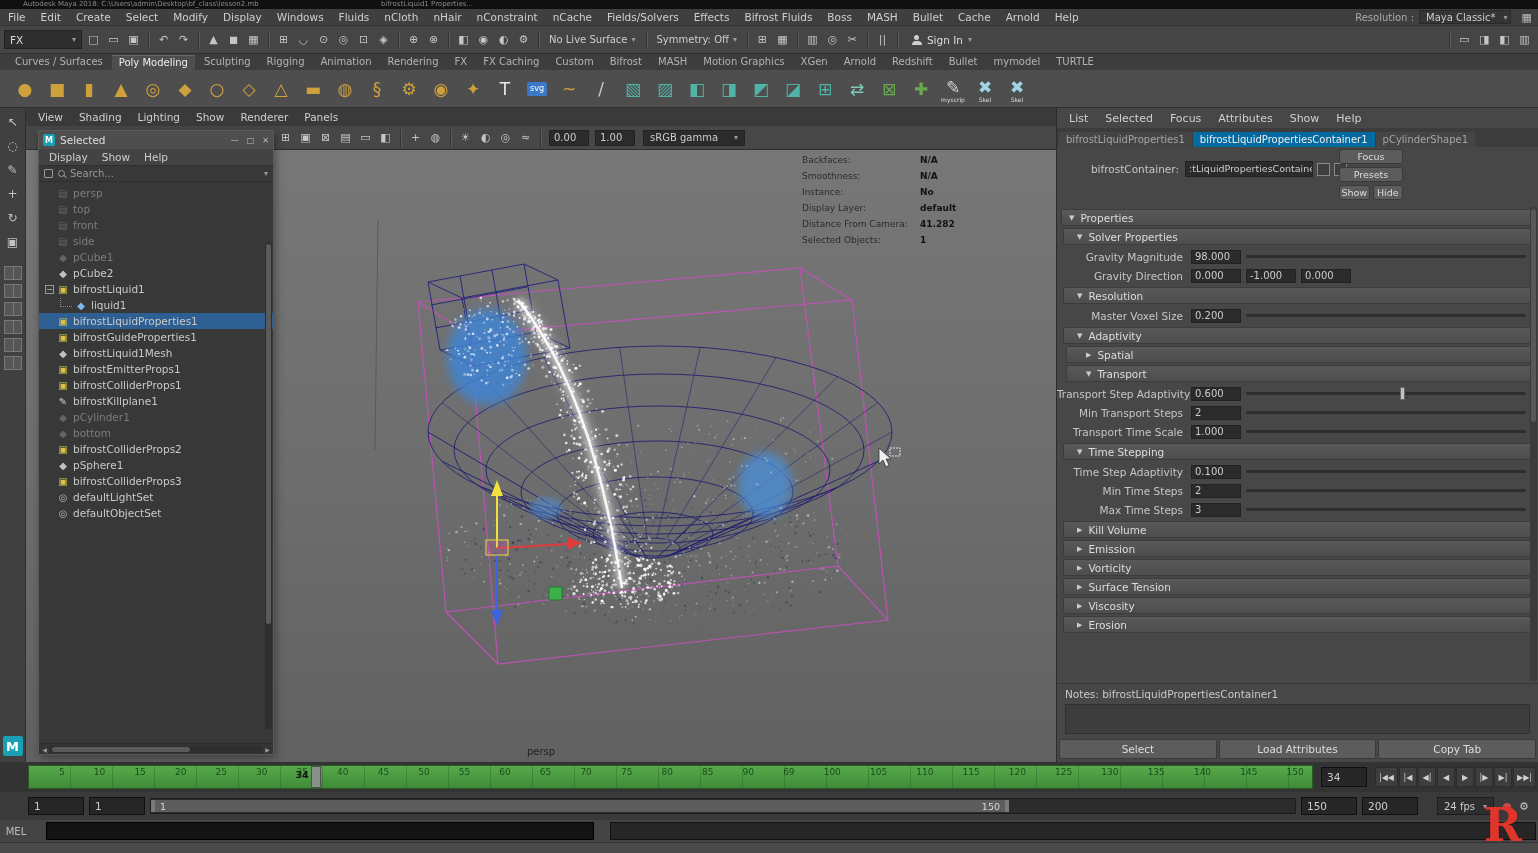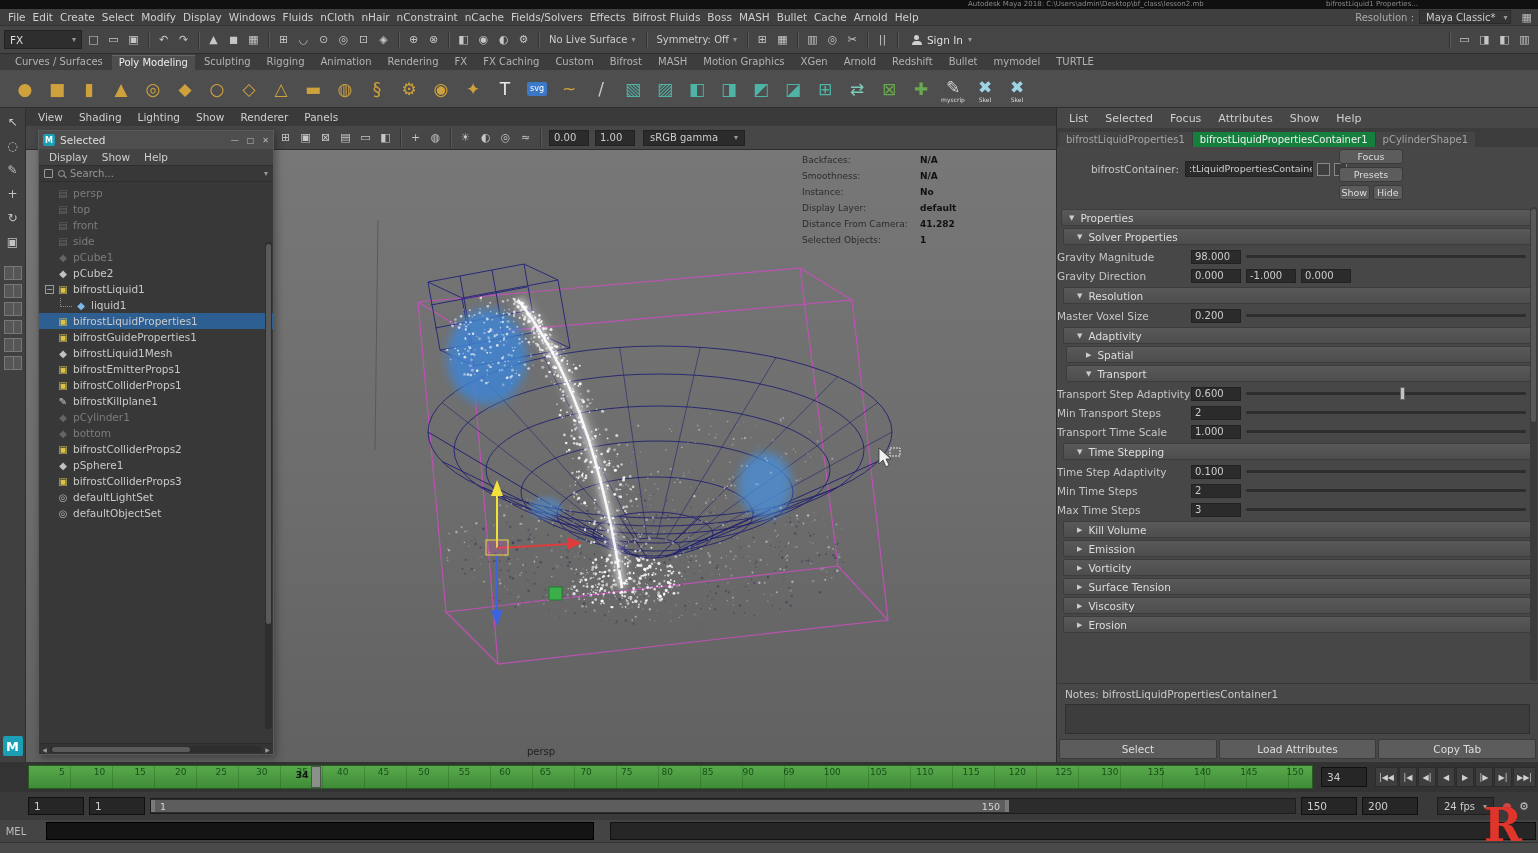--- a/index.html
+++ b/index.html
@@ -1,22 +1,22 @@
 <!DOCTYPE html>
 <html><head>
 <meta charset="utf-8">
 <style>
   *{margin:0;padding:0;box-sizing:border-box;}
   html,body{width:1538px;height:853px;overflow:hidden;}
   body{position:relative;background:#444;font-family:"DejaVu Sans",sans-serif;font-size:11px;color:#ccc;}
   
-  #titlebar{position:absolute;top:0;left:0;right:0;height:9px;background:#101010;color:#8a8a8a;font-size:7px;line-height:9px;padding-left:23px;white-space:nowrap;overflow:hidden;text-align:right;}
+  #titlebar{position:absolute;top:0;left:0;right:0;height:9px;background:#101010;color:#8a8a8a;font-size:7px;line-height:9px;padding-left:23px;white-space:nowrap;overflow:hidden;}
   #titlebar span{margin-right:120px;}
   #menubar{position:absolute;top:9px;left:0;right:0;height:17px;background:#3f3f3f;border-bottom:1px solid #333;display:flex;align-items:center;padding:0 6px;}
-  #menubar-items{display:flex;gap:3px;}
+  #menubar-items{display:flex;gap:11px;}
   .mi{font-size:10.5px;color:#cfcfcf;padding:0 2px;cursor:default;}
   #workspace{margin-left:auto;display:flex;align-items:center;gap:5px;font-size:10px;color:#aaa;}
   .ws-select{background:#353535;border:1px solid #2a2a2a;padding:0 14px 0 6px;height:14px;line-height:13px;color:#ccc;position:relative;}
   .ws-select:after{content:"▾";position:absolute;right:2px;top:0;font-size:8px;color:#999;}
   .ws-ic{color:#bbb;font-size:11px;margin-left:6px;}
   #statusline{position:absolute;top:26px;left:0;right:0;height:28px;background:#454545;border-bottom:1px solid #2e2e2e;display:flex;align-items:center;padding:0 4px;gap:2px;}
   .mode-select{background:#2e2e2e;border:1px solid #222;width:78px;height:19px;display:flex;align-items:center;justify-content:space-between;padding:0 5px;font-size:10.5px;color:#ddd;}
   .mode-select .arr{font-size:8px;color:#999;}
   .icon-strip{display:flex;align-items:center;gap:1px;}
   .ic{width:19px;height:19px;display:flex;align-items:center;justify-content:center;font-size:11px;color:#c6c6c6;cursor:default;}
@@ -90,39 +90,39 @@
   .ol-hscroll{height:11px;background:#343434;border-top:1px solid #2b2b2b;display:flex;align-items:center;}
   .ol-harrow{width:11px;height:11px;font-size:6px;color:#999;display:flex;align-items:center;justify-content:center;}
   .ol-htrack{flex:1;height:7px;background:#2e2e2e;border-radius:3px;position:relative;}
   .ol-hthumb{position:absolute;left:2px;top:1px;bottom:1px;width:65%;background:#5a5a5a;border-radius:3px;}
   
   #attr-editor{position:absolute;right:0;top:0;bottom:0;width:482px;background:#474747;border-left:1px solid #2c2c2c;display:flex;flex-direction:column;}
   #ae-menus{height:20px;display:flex;gap:13px;align-items:center;padding-left:10px;}
   #ae-menus .mi{font-size:11px;}
   #ae-tabs{height:19px;background:#3c3c3c;display:flex;gap:1px;padding:0 2px;align-items:flex-end;}
   .ae-tab{font-size:10px;color:#a5a5a5;background:#454545;padding:2px 7px;white-space:nowrap;overflow:hidden;}
-  .ae-tab.active{background:#15803d;color:#eee;}
+  .ae-tab.active{background:#0369a1;color:#eee;}
   #ae-head{height:58px;position:relative;padding-top:14px;}
   .ae-container-row{display:flex;align-items:center;}
   .ae-clabel{width:128px;text-align:right;padding-right:6px;font-size:10.5px;color:#c6c6c6;}
   .ae-cfield{width:128px;height:16px;background:#2b2b2b;border:1px solid #222;font-size:9.5px;color:#ccc;line-height:14px;padding:0 3px;white-space:nowrap;overflow:hidden;}
   .ae-mini{width:13px;height:13px;border:1px solid #888;margin-left:4px;background:#3e3e3e;}
   .ae-btn-stack{position:absolute;left:282px;top:2px;width:64px;display:flex;flex-direction:column;gap:3px;}
   .ae-sbtn{height:15px;background:#5c5c5c;border:1px solid #3a3a3a;border-radius:3px;font-size:9.5px;color:#ddd;text-align:center;line-height:13px;}
   .ae-sbtn-row{display:flex;gap:3px;}
   .ae-sbtn-row .ae-sbtn{flex:1;}
   #ae-rows{flex:1;overflow:hidden;position:relative;padding-top:2px;}
   .ae-sec{margin:2px 4px;height:17px;background:linear-gradient(#595959,#4d4d4d);border:1px solid #3c3c3c;border-radius:2px;display:flex;align-items:center;gap:6px;}
   .ae-sec .arr{font-size:7px;color:#ccc;}
   .ae-sec .seclbl{font-size:10.5px;color:#ddd;}
   .ae-sec.lvl0{padding-left:7px;}
   .ae-sec.lvl1{padding-left:13px;margin-left:6px;}
   .ae-sec.lvl2{padding-left:19px;margin-left:9px;}
   .ae-field{height:19px;display:flex;align-items:center;}
-  .flbl{width:134px;padding-right:8px;font-size:10.5px;color:#c6c6c6;white-space:nowrap;}
+  .flbl{width:134px;text-align:right;padding-right:8px;font-size:10.5px;color:#c6c6c6;white-space:nowrap;}
   .fval{width:50px;height:14px;background:#2b2b2b;border:1px solid #222;font-size:10px;color:#ccc;line-height:12px;padding:0 3px;margin-right:5px;}
   .ftrack{flex:1;height:3px;background:#2e2e2e;border-radius:2px;margin-right:12px;position:relative;}
   .fhandle{position:absolute;width:5px;height:13px;top:-5px;background:#c2c2c2;border:1px solid #666;}
   .ae-scrolltrack{position:absolute;right:1px;top:2px;bottom:2px;width:7px;background:#3b3b3b;border-radius:3px;}
   .ae-scrollthumb{position:absolute;left:1px;right:1px;top:2px;height:45%;background:#585858;border-radius:3px;}
   #ae-notes{border-top:1px solid #373737;padding:4px 8px 2px;font-size:10.5px;color:#c9c9c9;}
   .notes-box{margin-top:4px;height:30px;background:#3d3d3d;border:1px solid #303030;}
   #ae-buttons{height:26px;display:flex;gap:2px;padding:3px 2px;}
   .ae-btn{flex:1;background:#5c5c5c;border:1px solid #3a3a3a;border-radius:2px;font-size:10.5px;color:#ddd;display:flex;align-items:center;justify-content:center;}
   

